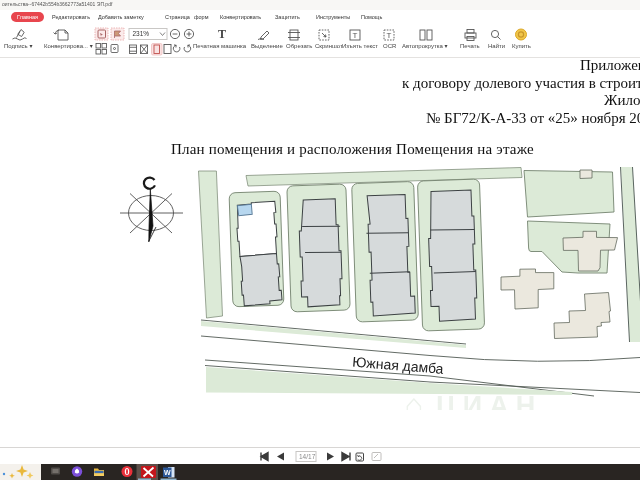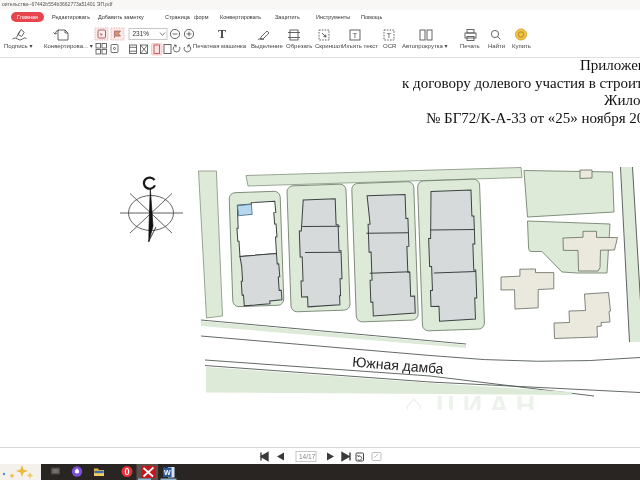--- a/index.html
+++ b/index.html
@@ -142,20 +142,21 @@
   <div class="tlbl" style="left:488px;">Найти</div>
   <div class="tlbl" style="left:512px;">Купить</div>
 </div>
 
 <div id="doc" class="abs">
 
   <div class="ser" style="left:580px;top:-1px;">Приложение №1</div>
   <div class="ser" style="left:402px;top:16.5px;">к договору долевого участия в строительстве</div>
   <div class="ser" style="left:604px;top:34px;">Жилой</div>
   <div class="ser" style="left:426px;top:51.5px;">№ БГ72/К-А-33 от «25» ноября 2021 г.</div>
+  <div class="ser" style="left:171px;top:83px;letter-spacing:0.2px;">План помещения и расположения Помещения на этаже</div>
 
   <svg class="abs" style="left:110px;top:102px;" width="530" height="250" viewBox="110 160 530 250" preserveAspectRatio="none">
   <g>
 
     <g stroke="#4f4f4f" fill="none" stroke-width="0.9">
       <ellipse cx="151" cy="213" rx="22.5" ry="17.5"></ellipse>
       <path d="M120 213 h63"></path>
       <path d="M130 193.5 l42 39.5"></path>
       <path d="M130 233 l42 -39.5"></path>
     </g>

